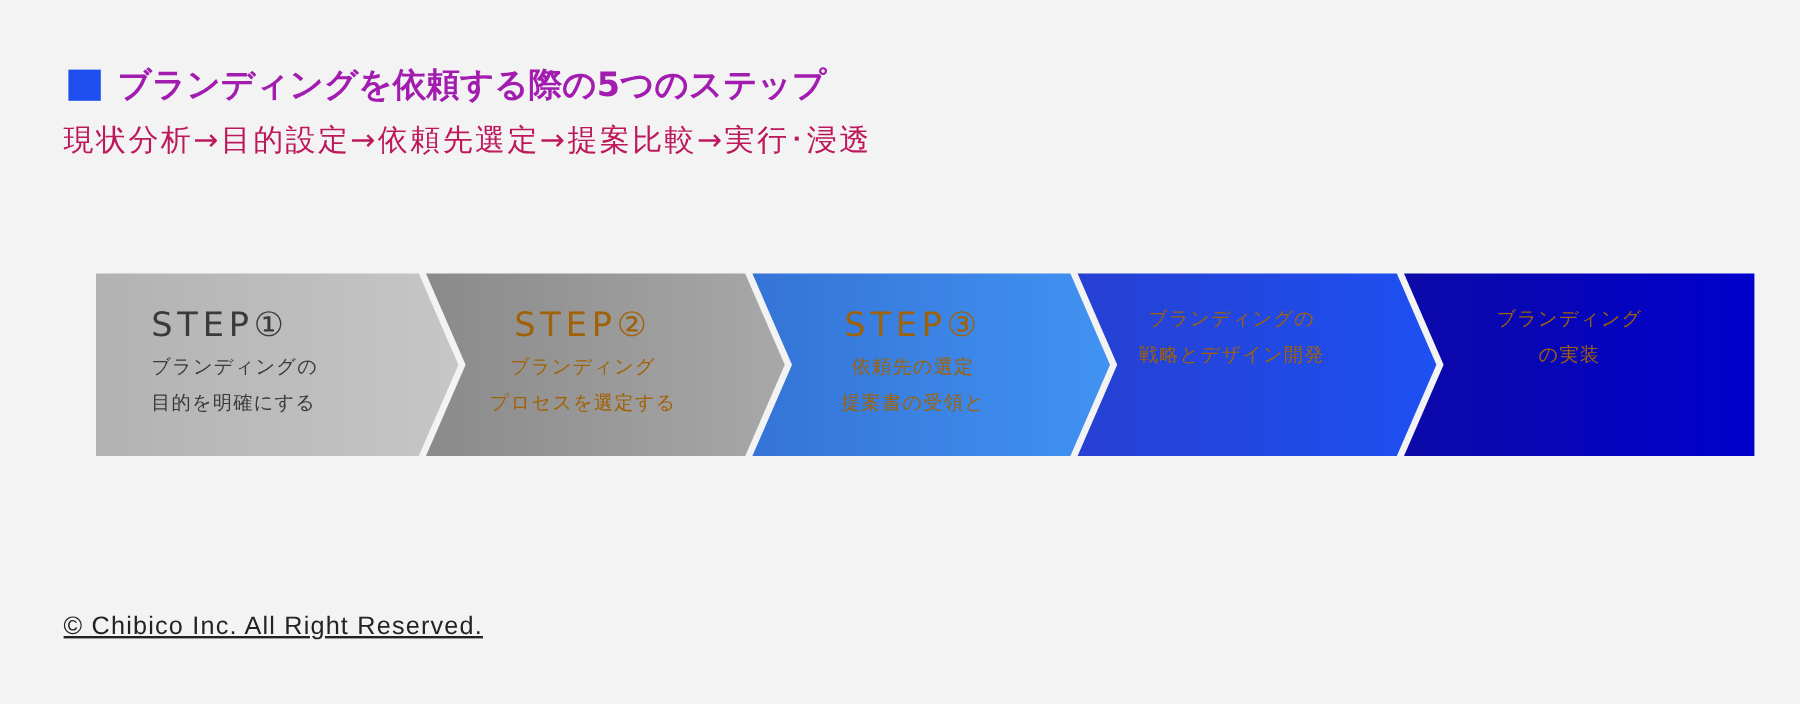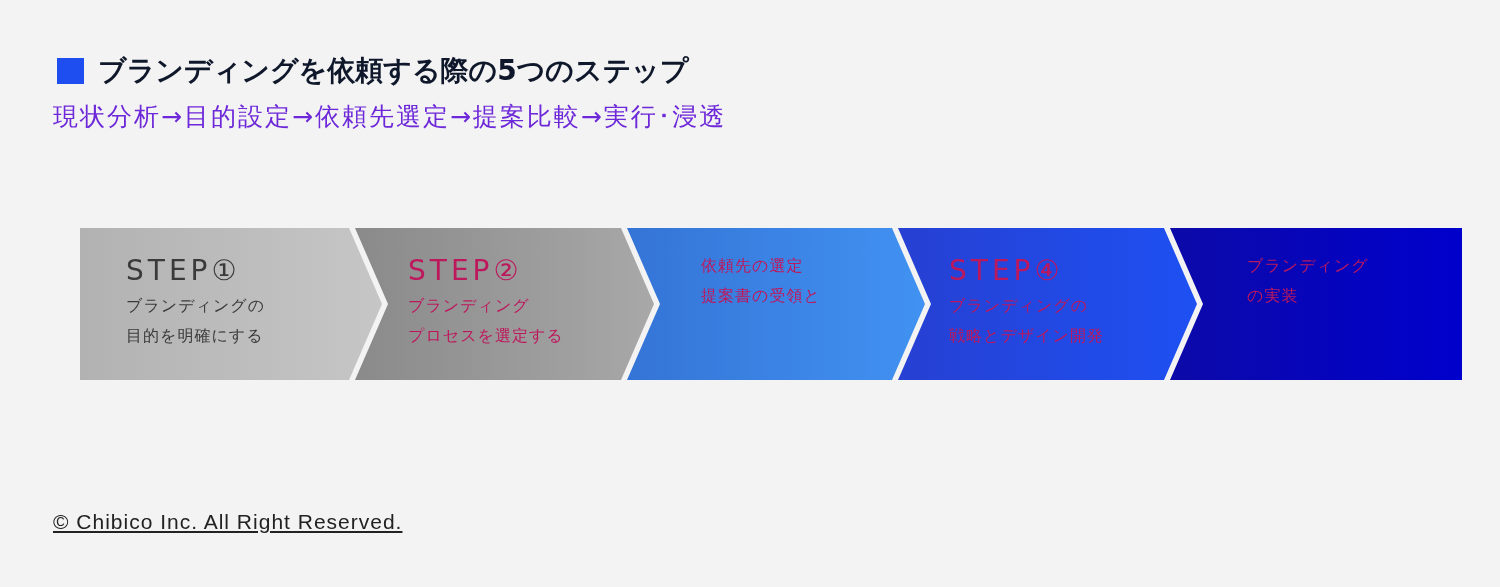--- a/index.html
+++ b/index.html
@@ -26,30 +26,30 @@
     .title-square {
       width: 27px;
       height: 26px;
       background: #1f4ef0;
       margin-right: 14px;
       flex: none;
     }
     .title-text {
       font-size: 28px;
       font-weight: bold;
-      color: #0f172a;
+      color: #a21caf;
       letter-spacing: 0px;
       white-space: nowrap;
     }
     .subtitle {
       position: absolute;
       left: 53px;
       top: 100px;
       font-size: 25px;
-      color: #6d28d9;
+      color: #be185d;
       letter-spacing: 2px;
       white-space: nowrap;
     }
     .steps {
       position: absolute;
       left: 0;
       top: 15px;
       width: 1500px;
       height: 587px;
       margin-left: 24px;
@@ -72,21 +72,21 @@
     }
     .step-desc {
       font-size: 16px;
       line-height: 30px;
       letter-spacing: 1px;
     }
     .step-desc div {
       white-space: nowrap;
     }
     .dark-text { color: #3a3a3a; }
-    .light-text { color: #be185d; }
+    .light-text { color: #a16207; text-align: center; }
     .footer {
       position: absolute;
       left: 53px;
       top: 510px;
       font-size: 21px;
       color: #222;
       letter-spacing: 1px;
       font-family: "Liberation Sans", "DejaVu Sans", sans-serif;
       white-space: nowrap;
       text-decoration: underline;
@@ -148,28 +148,28 @@
 
   <div class="step-text light-text" style="left:384px;">
     <div class="step-label">STEP②</div>
     <div class="step-desc">
       <div>ブランディング</div>
       <div>プロセスを選定する</div>
     </div>
   </div>
 
   <div class="step-text light-text" style="left:677px;">
+    <div class="step-label">STEP③</div>
     <div class="step-desc">
       <div>依頼先の選定</div>
       <div>提案書の受領と</div>
     </div>
   </div>
 
   <div class="step-text light-text" style="left:925px;">
-    <div class="step-label">STEP④</div>
     <div class="step-desc">
       <div>ブランディングの</div>
       <div>戦略とデザイン開発</div>
     </div>
   </div>
 
   <div class="step-text light-text" style="left:1223px;">
     <div class="step-desc">
       <div>ブランディング</div>
       <div>の実装</div>

